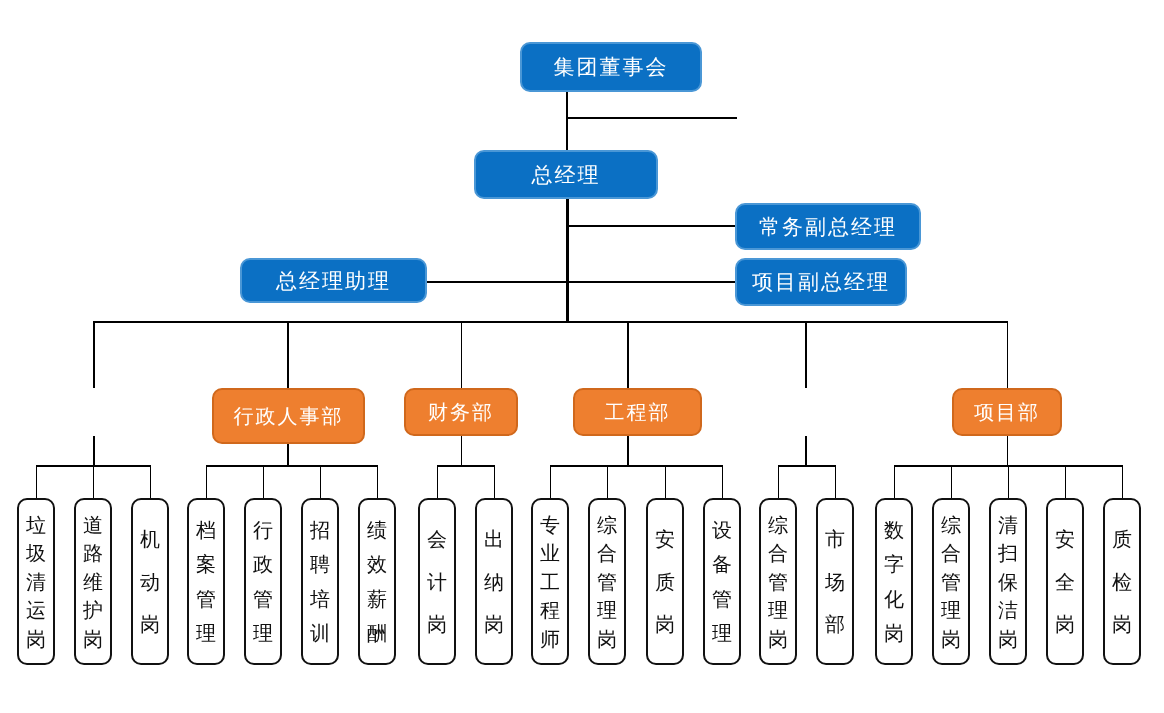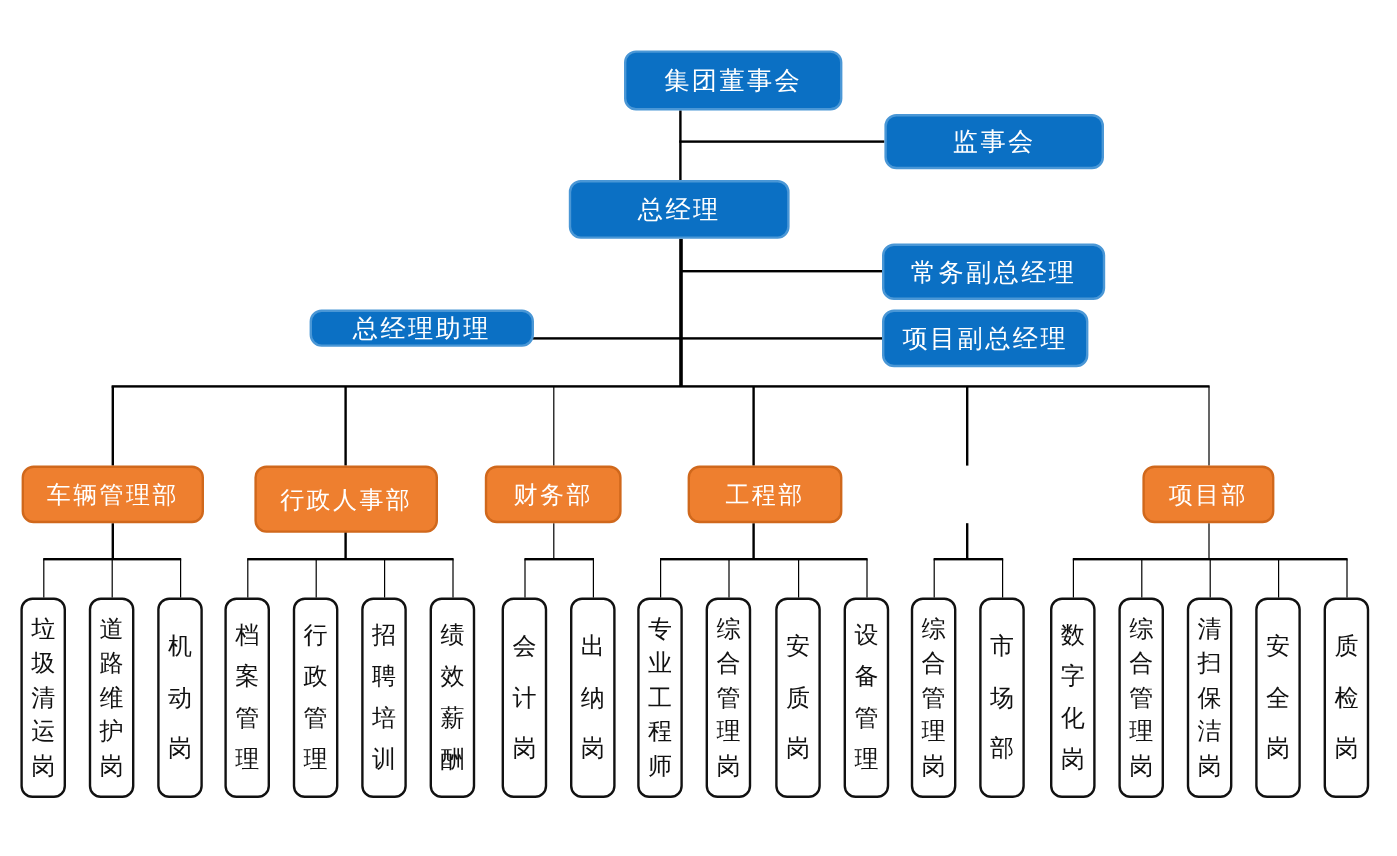--- a/index.html
+++ b/index.html
@@ -103,26 +103,24 @@
     <div class="connector" style="left: 664.5px; top: 466px; width: 1.5px; height: 32px;"></div>
     <div class="connector" style="left: 721.5px; top: 466px; width: 1.5px; height: 32px;"></div>
     <div class="connector" style="left: 777.5px; top: 466px; width: 1.5px; height: 32px;"></div>
     <div class="connector" style="left: 834.5px; top: 466px; width: 1.5px; height: 32px;"></div>
     <div class="connector" style="left: 893.5px; top: 466px; width: 1.5px; height: 32px;"></div>
     <div class="connector" style="left: 950.5px; top: 466px; width: 1.5px; height: 32px;"></div>
     <div class="connector" style="left: 1007.5px; top: 466px; width: 1.5px; height: 32px;"></div>
     <div class="connector" style="left: 1064.5px; top: 466px; width: 1.5px; height: 32px;"></div>
     <div class="connector" style="left: 1121.5px; top: 466px; width: 1.5px; height: 32px;"></div>
     <div class="node executive" style="left: 476px; top: 42px; width: 182px; height: 50px; margin-left: 44px;">集团董事会</div>
-    <div class="node executive" style="left: 737px; top: 95px; width: 183px; height: 46px;">监事会</div>
     <div class="node executive" style="left: 735px; top: 203px; width: 186px; height: 47px;">常务副总经理</div>
     <div class="node executive" style="left: 474px; top: 150px; width: 184px; height: 49px;">总经理</div>
-    <div class="node executive" style="left: 240px; top: 258px; width: 187px; height: 31px; margin-left: 18px;">总经理助理</div>
+    <div class="node executive" style="left: 240px; top: 258px; width: 187px; height: 45px;">总经理助理</div>
     <div class="node executive" style="left: 735px; top: 258px; width: 172px; height: 48px;">项目副总经理</div>
-    <div class="node department" style="left: 18px; top: 388px; width: 152px; height: 48px;">车辆管理部</div>
     <div class="node department" style="left: 212px; top: 388px; width: 153px; height: 56px;">行政人事部</div>
     <div class="node department" style="left: 404px; top: 388px; width: 114px; height: 48px;">财务部</div>
     <div class="node department" style="left: 573px; top: 388px; width: 129px; height: 48px;">工程部</div>
     <div class="node department" style="left: 952px; top: 388px; width: 110px; height: 48px;">项目部</div>
     <div class="node position" style="left: 17px; top: 498px; width: 38px; height: 167px;">
       <span>垃</span>
       <span>圾</span>
       <span>清</span>
       <span>运</span>
       <span>岗</span>

